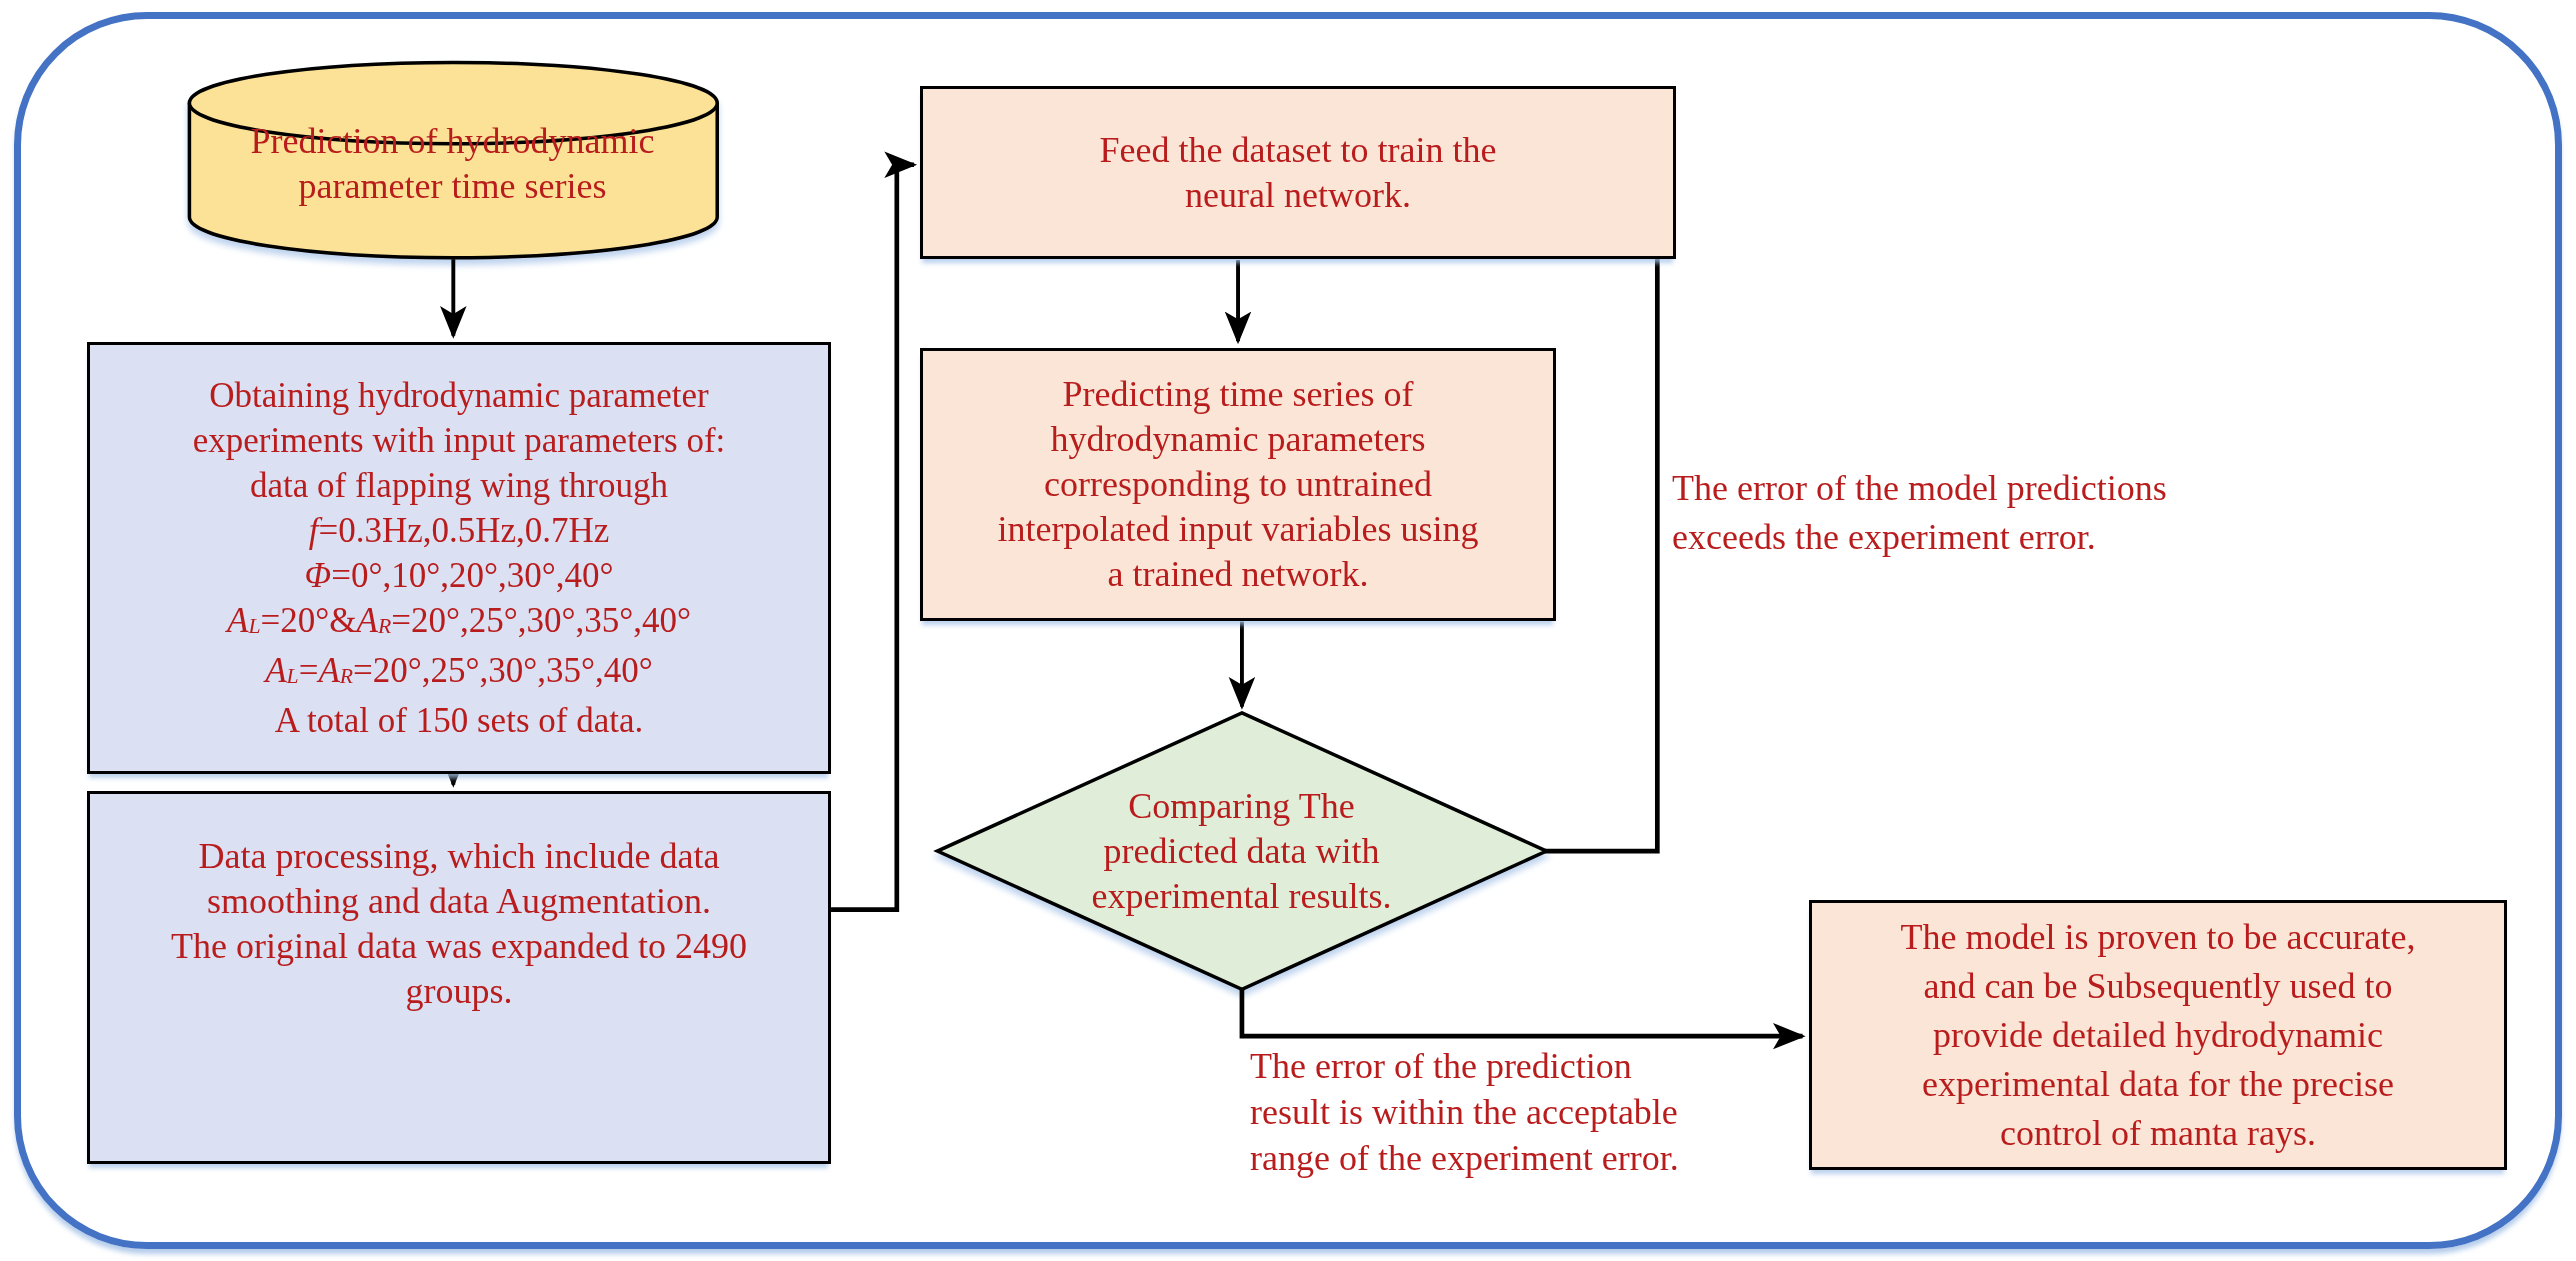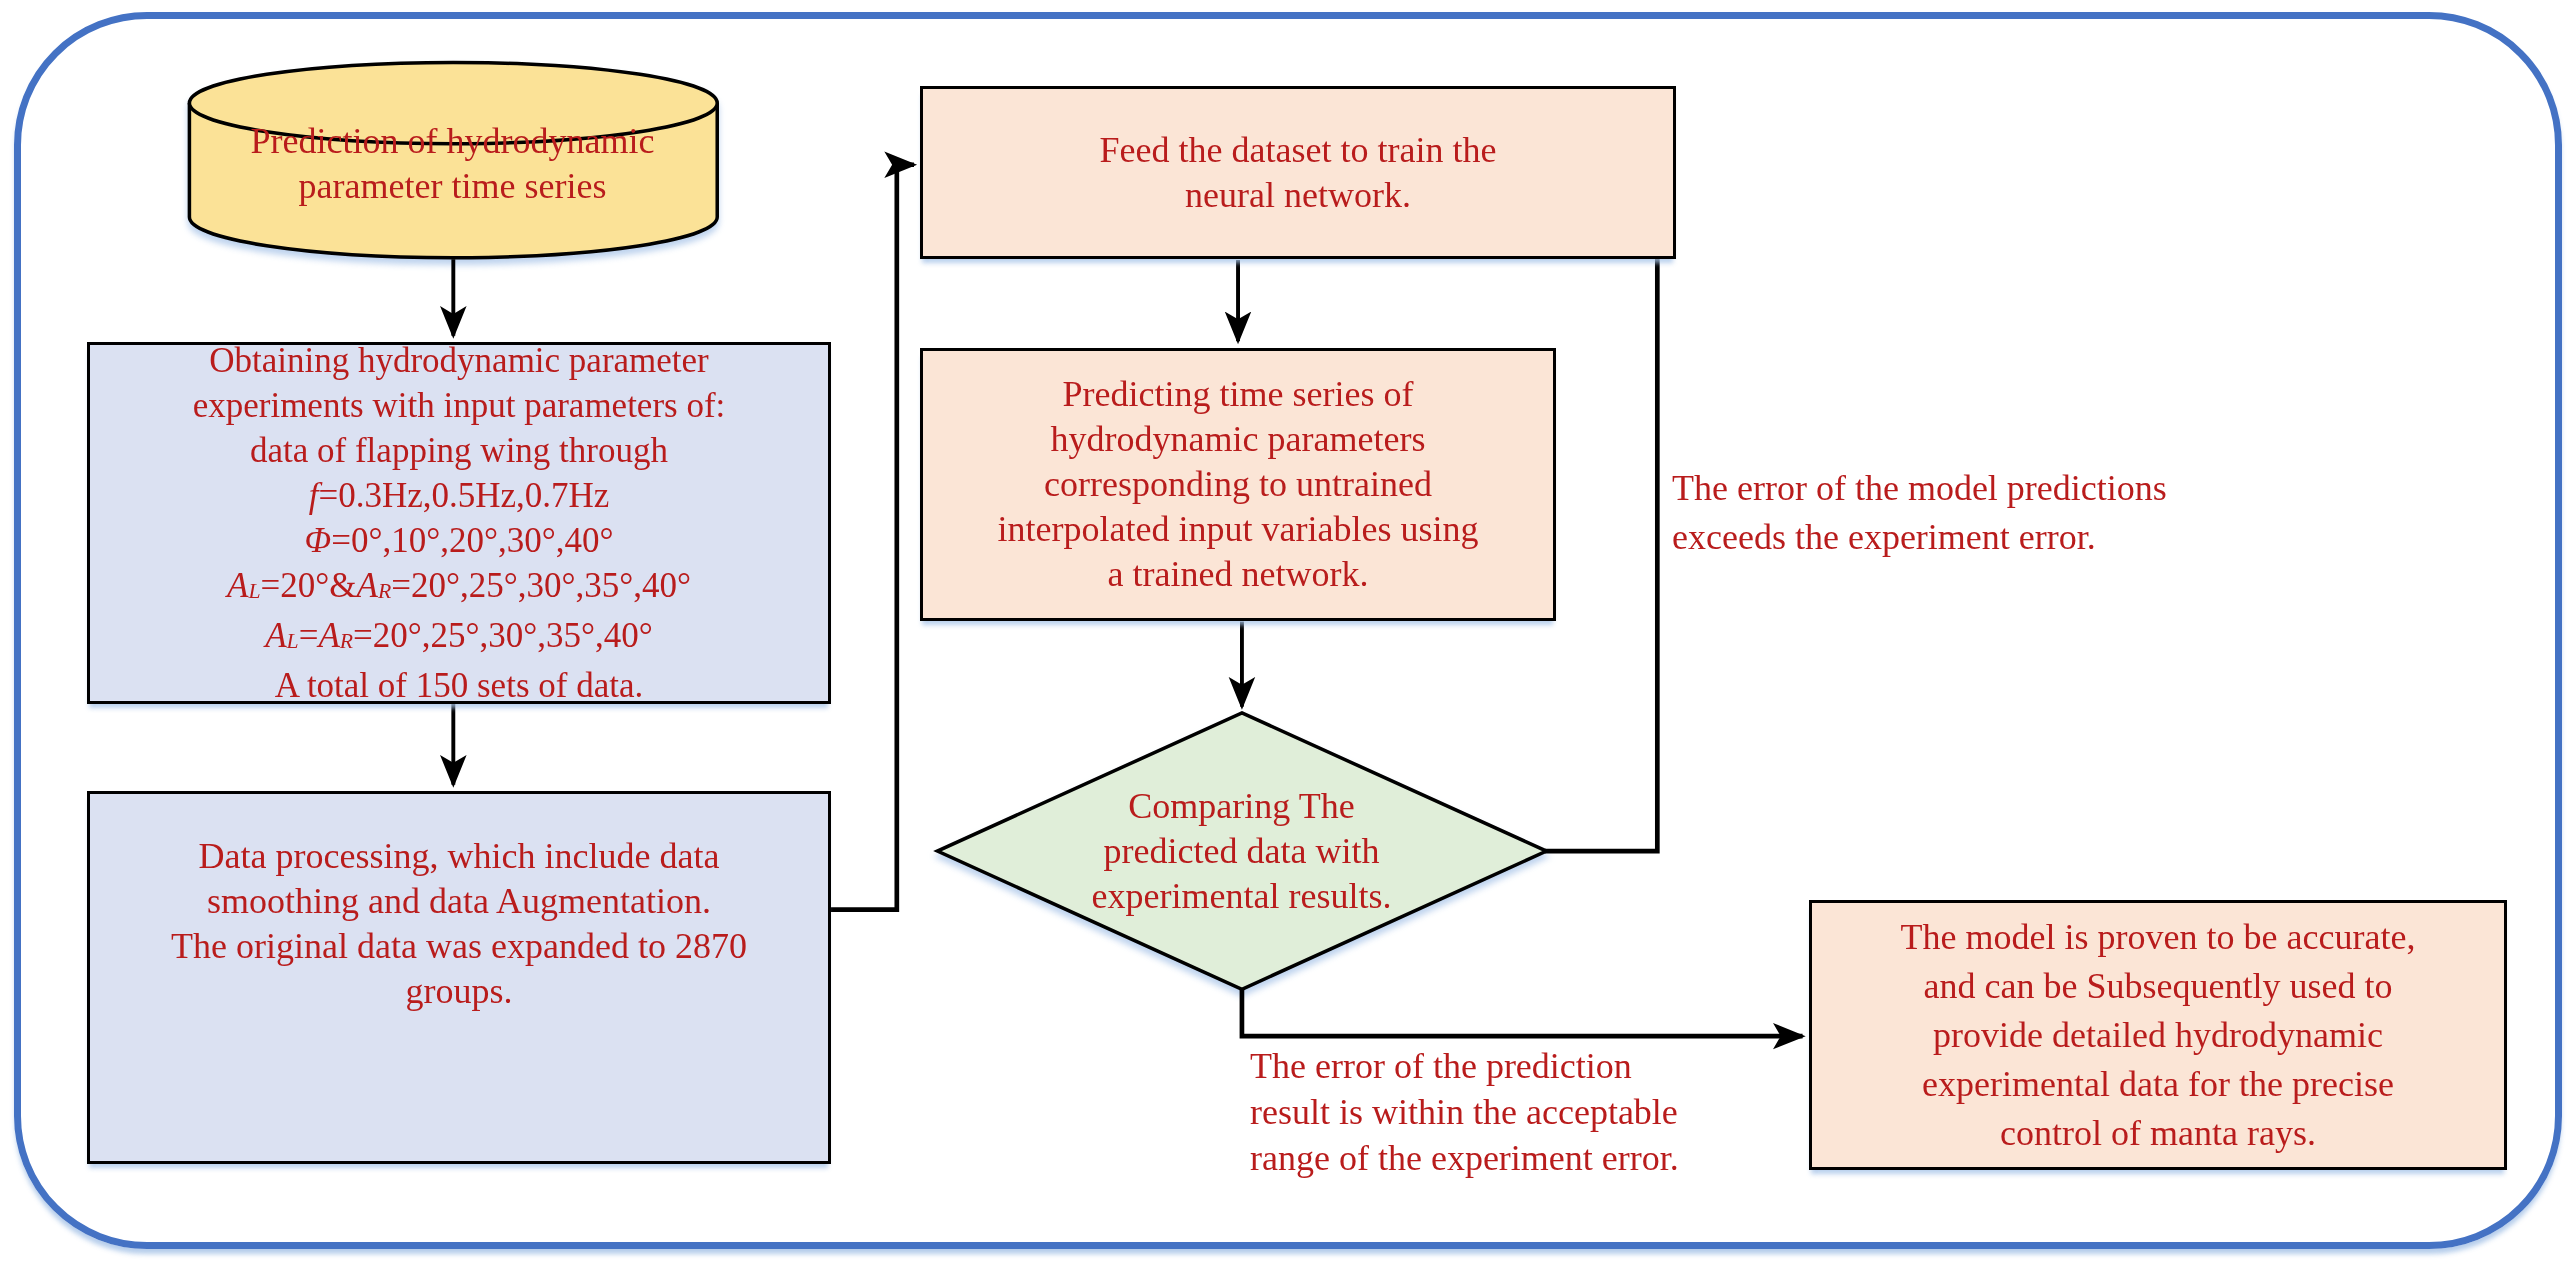--- a/index.html
+++ b/index.html
@@ -69,37 +69,37 @@
     <path d="M1590,796 L1590,905" fill="none" stroke="#000" stroke-width="5" marker-end="url(#ah)"></path>
     <path d="M1978,1090 L2122,1090 L2122,211 L1999,211" fill="none" stroke="#000" stroke-width="6" marker-end="url(#ah)"></path>
     <path d="M1590,1265 L1590,1327 L2308,1327" fill="none" stroke="#000" stroke-width="6" marker-end="url(#ah)"></path>
   </svg>
 
   <div class="node-text fs46" style="left:187px;top:117px;width:531px;height:94px;">
     <div class="txt">Prediction of hydrodynamic
 parameter time series</div>
   </div>
 
-  <div class="box blue fs45" style="left:87px;top:342px;width:744px;height:362px;flex-direction:column;">
+  <div class="box blue fs45" style="left:87px;top:342px;width:744px;height:432px;flex-direction:column;">
     <div>
         <div class="line"><span>Obtaining hydrodynamic parameter</span></div>
         <div class="line"><span>experiments with input parameters of:</span></div>
         <div class="line"><span>data of flapping wing through</span></div>
         <div class="line"><span class="seg-i">f</span><span>=0.3Hz,0.5Hz,0.7Hz</span></div>
         <div class="line"><span class="seg-i">Φ</span><span>=0°,10°,20°,30°,40°</span></div>
         <div class="line"><span class="seg-i">A</span><span class="seg-sub">L</span><span>=20°&amp;</span><span class="seg-i">A</span><span class="seg-sub">R</span><span>=20°,25°,30°,35°,40°</span></div>
         <div class="line"><span class="seg-i">A</span><span class="seg-sub">L</span><span>=</span><span class="seg-i">A</span><span class="seg-sub">R</span><span>=20°,25°,30°,35°,40°</span></div>
         <div class="line"><span>A total of 150 sets of data.</span></div>
       </div>
   </div>
 
   <div class="box blue fs46" style="left:87px;top:791px;width:744px;height:373px;padding-bottom:108px;">
     <div class="txt">Data processing, which include data
 smoothing and data Augmentation.
-The original data was expanded to 2870
+The original data was expanded to 2490
 groups.</div>
   </div>
 
   <div class="box orange fs46" style="left:920px;top:86px;width:756px;height:173px;align-items:center;">
     <div class="txt">Feed the dataset to train the
 neural network.</div>
   </div>
 
   <div class="box orange fs46 lh57" style="left:920px;top:348px;width:636px;height:273px;">
     <div class="txt">Predicting time series of

